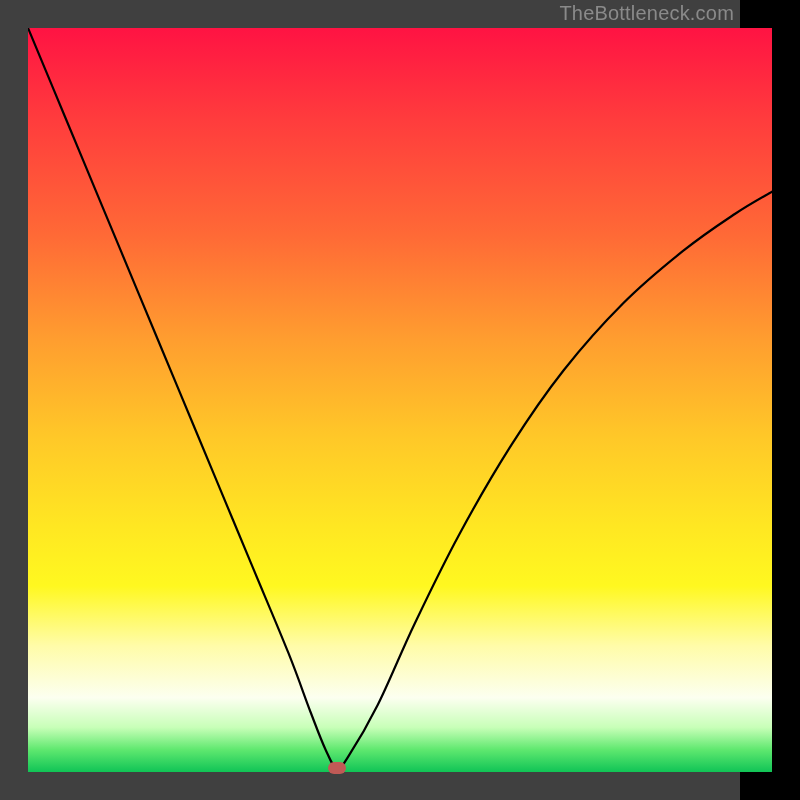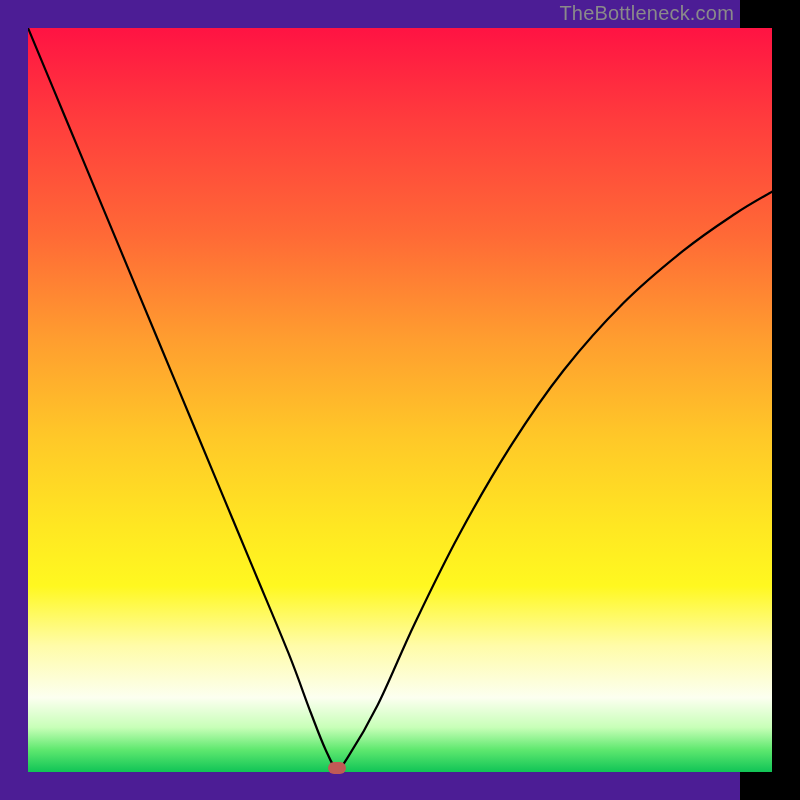--- a/index.html
+++ b/index.html
@@ -10,21 +10,21 @@
     background: #000;
     overflow: hidden;
     font-family: Arial, Helvetica, sans-serif;
   }
   .frame {
     position: absolute;
     top: 0;
     left: 0;
     width: 740px;
     height: 800px;
-    background: #4c1d95;
+    background: #404040;
   }
   .plot-area {
     position: absolute;
     top: 28px;
     left: 28px;
     width: 744px;
     height: 744px;
     
     background: linear-gradient(
       to bottom,

